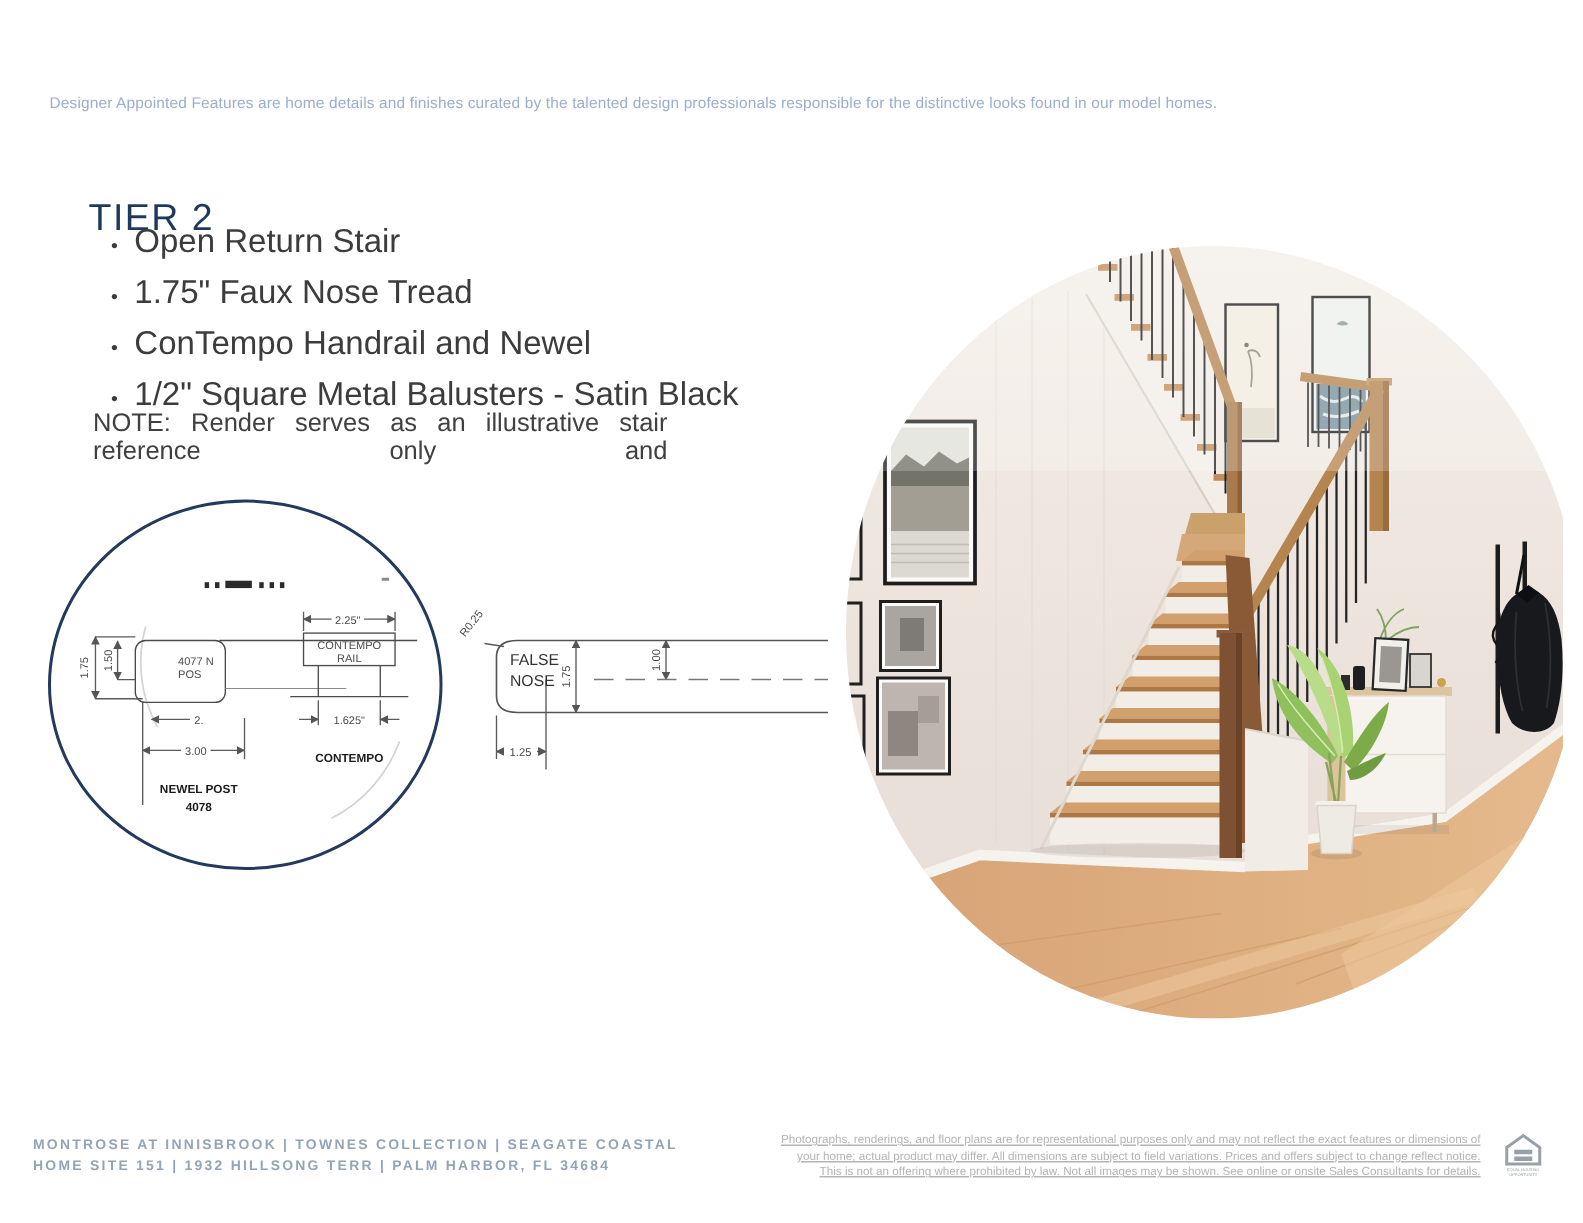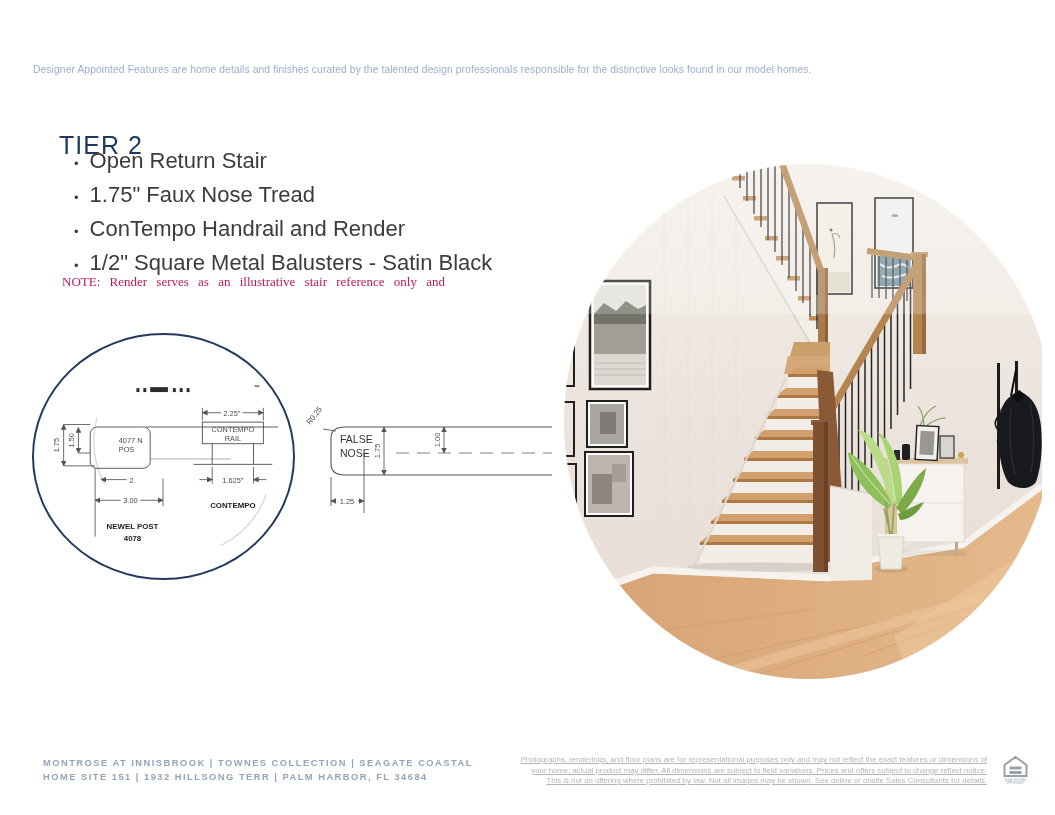--- a/index.html
+++ b/index.html
@@ -5,50 +5,50 @@
   html,body{margin:0;padding:0;background:#ffffff;}
   .page{position:relative;width:1042px;height:815px;background:#ffffff;overflow:hidden;
         font-family:"Liberation Sans",sans-serif;}
   .top-disclaimer{position:absolute;left:33px;top:64px;width:820px;font-size:10.3px;
         color:#9badd0;white-space:nowrap;letter-spacing:0.1px;}
   .tier-title{position:absolute;left:59px;top:95px;font-size:25px;color:#1d3a5e;
         font-weight:500;letter-spacing:1px;margin-top:36px;}
   .bullets{position:absolute;left:74px;top:145px;margin:0;padding:0;list-style:none;}
   .bullets li{font-size:22px;color:#3c3c3c;line-height:31px;}
   .bullets li::before{content:"•";margin-right:11px;color:#3c3c3c;font-size:13px;}
-  .note{position:absolute;left:62px;top:272px;width:383px;font-size:13px;
-        line-height:19px;color:#be185d;font-family:Liberation Serif, serif;}
+  .note{position:absolute;left:62px;top:272px;width:383px;font-size:17px;
+        line-height:19px;color:#404040;}
   .note .l1{text-align:justify;text-align-last:justify;}
   .detail-circle{position:absolute;left:32px;top:333px;width:259px;height:243px;
         border:2px solid #233a5e;border-radius:50%;background:#fff;overflow:hidden;}
   .detail-circle svg{display:block;width:100%;height:100%;}
   .nose-drawing{position:absolute;left:300px;top:385px;width:262px;height:165px;}
   .photo-wrap{position:absolute;left:564px;top:164px;width:489px;height:515px;}
-  .footer-left{position:absolute;left:43px;top:756px;font-size:9.3px;font-weight:bold;
+  .footer-left{position:absolute;left:22px;top:756px;font-size:9.3px;font-weight:bold;
         letter-spacing:1.5px;color:#93a4b8;line-height:14px;white-space:nowrap;}
   .footer-right{position:absolute;right:55px;top:755px;width:480px;text-align:right;
         font-size:7.8px;line-height:10.5px;color:#b4b4b4;text-decoration:underline;}
   .eho{position:absolute;left:1002px;top:755px;width:27px;height:31px;}
   svg text{font-family:"Liberation Sans",sans-serif;}
   .dimtxt{fill:#4a4a4a;font-size:7.5px;}
   .captxt{fill:#1a1a1a;font-size:8px;font-weight:bold;}
 </style>
 </head>
 <body>
 
 <div class="page">
 
   <div class="top-disclaimer">Designer Appointed Features are home details and finishes curated by the talented design professionals responsible for the distinctive looks found in our model homes.</div>
 
   <div class="tier-title">TIER 2</div>
 
   <ul class="bullets">
     <li>Open Return Stair</li>
     <li>1.75" Faux Nose Tread</li>
-    <li>ConTempo Handrail and Render</li>
+    <li>ConTempo Handrail and Newel</li>
     <li>1/2" Square Metal Balusters - Satin Black</li>
   </ul>
 
   <div class="note">
     <div class="l1">NOTE: Render serves as an illustrative stair reference only and</div>
   </div>
 
   <div class="detail-circle">
     <svg viewBox="0 0 263 247">
       <defs>

